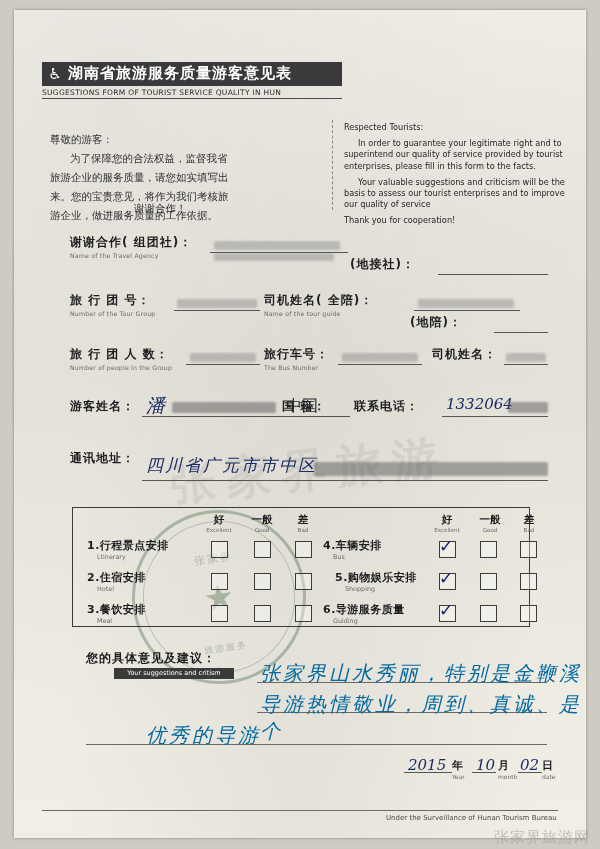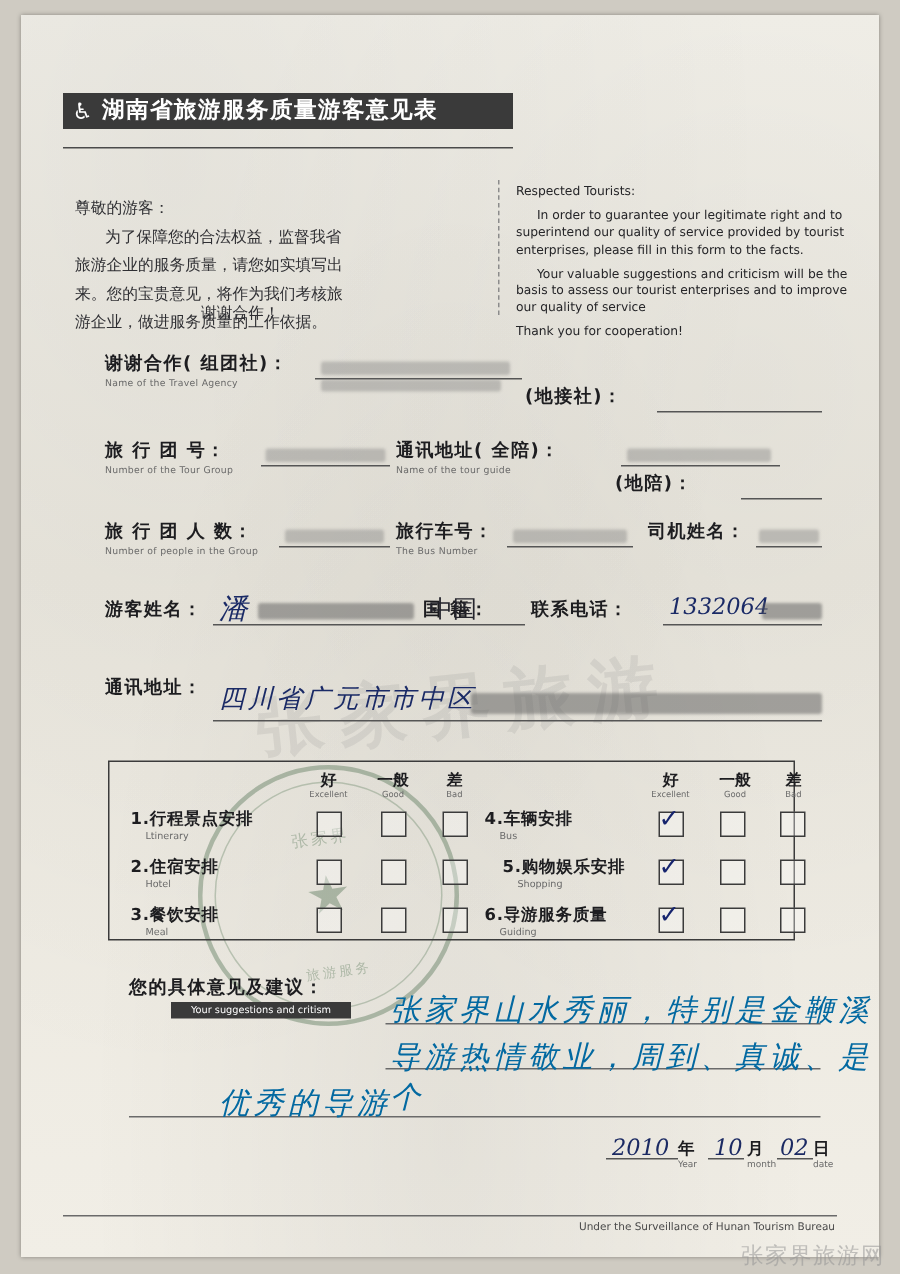--- a/index.html
+++ b/index.html
@@ -165,20 +165,21 @@
   <div class="stamp">
     <span class="st-text">张家界</span>
     <span class="star">★</span>
     <span class="st-text2">旅游服务</span>
   </div>
 
   <div class="banner">
     <span class="wheel">♿</span>
     <span class="btitle">湖南省旅游服务质量游客意见表</span>
   </div>
+  <div class="bsub">SUGGESTIONS FORM OF TOURIST SERVICE QUALITY IN HUN</div>
   <div class="hline"></div>
 
   <div class="intro-cn">
     <span class="l">尊敬的游客：</span>
     <span class="l" style="text-indent:20px">为了保障您的合法权益，监督我省</span>
     <span class="l">旅游企业的服务质量，请您如实填写出</span>
     <span class="l">来。您的宝贵意见，将作为我们考核旅</span>
     <span class="l">游企业，做进服务质量的工作依据。</span>
   </div>
   <div class="thanks">谢谢合作！</div>
@@ -206,21 +207,21 @@
   <div class="rule" style="left:424px;top:264px;width:110px;"></div>
 
   <div class="fl" style="left:56px;top:282px;">
     <span>旅 行 团 号：</span>
     <span class="en">Number of the Tour Group</span>
   </div>
   <div class="rule" style="left:160px;top:300px;width:86px;"></div>
   <div class="smear" style="left:163px;top:289px;width:80px;height:9px;"></div>
 
   <div class="fl" style="left:250px;top:282px;">
-    <span>通讯地址( 全陪)：</span>
+    <span>司机姓名( 全陪)：</span>
     <span class="en">Name of the tour guide</span>
   </div>
   <div class="rule" style="left:400px;top:300px;width:106px;"></div>
   <div class="smear" style="left:404px;top:289px;width:96px;height:9px;"></div>
 
   <div class="fl" style="left:396px;top:304px;">
     <span>(地陪)：</span>
   </div>
   <div class="rule" style="left:480px;top:322px;width:54px;"></div>
 
@@ -357,21 +358,21 @@
   <div class="sug-en">Your suggestions and critism</div>
 
   <div class="sug-line" style="top:672px;"></div>
   <div class="sug-line" style="top:702px;"></div>
   <div class="sug-line" style="left:72px;width:461px;top:734px;"></div>
 
   <div class="sugtext" style="left:246px;top:650px;">张家界山水秀丽，特别是金鞭溪</div>
   <div class="sugtext" style="left:246px;top:681px;">导游热情敬业，周到、真诚、是个</div>
   <div class="sugtext" style="left:132px;top:712px;font-family:Liberation Mono, monospace;">优秀的导游</div>
 
-  <div class="dval" style="left:394px;top:746px;">2010</div>
+  <div class="dval" style="left:394px;top:746px;">2015</div>
   <div class="dlabel" style="left:438px;top:748px;">
     <span>年</span>
     <span class="en">Year</span>
   </div>
   <div class="dval" style="left:462px;top:746px;">10</div>
   <div class="dlabel" style="left:484px;top:748px;">
     <span>月</span>
     <span class="en">month</span>
   </div>
   <div class="dval" style="left:506px;top:746px;">02</div>

